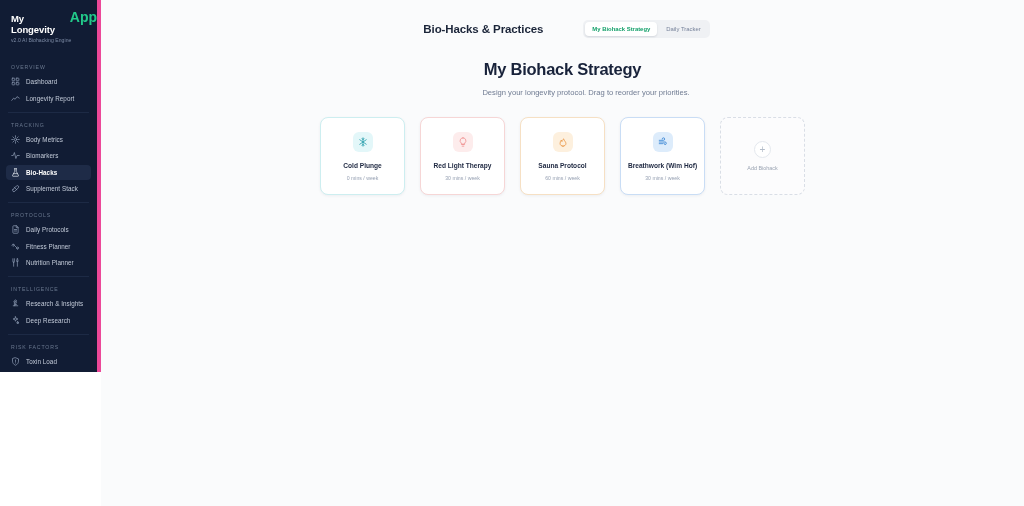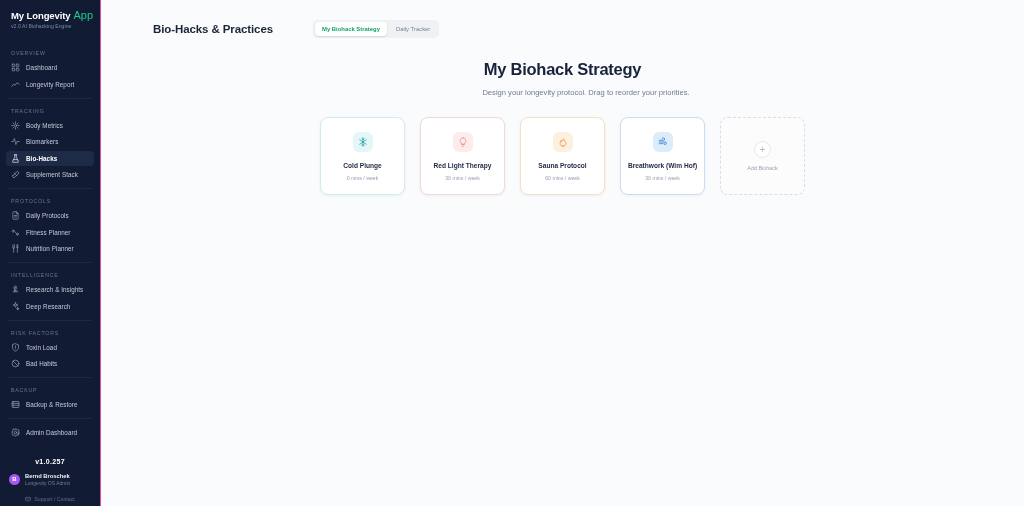--- a/index.html
+++ b/index.html
@@ -6,31 +6,31 @@
   html, body {
     width: 1024px; height: 506px;
     overflow: hidden;
     font-family: "Liberation Sans", sans-serif;
     background: #ffffff;
   }
   .app { display: flex; width: 1024px; height: 506px; }
 
   
   .sidebar {
-    width: 101px; height: 506px; flex: 0 0 101px;
+    width: 101px; height: 372px; flex: 0 0 101px;
     background: #111c34;
-    border-right: 1px solid #ec4899;
+    border-right: 4px solid #ec4899;
     display: flex; flex-direction: column;
     position: relative;
     overflow: hidden;
   }
   .brand { padding: 9px 0 4px 11px; }
   .brand-line { display: flex; align-items: baseline; gap: 3px; }
   .brand-name { font-size: 9.5px; font-weight: bold; color: #ffffff; letter-spacing: -0.1px; }
-  .brand-app { font-size: 11px; font-weight: normal; color: #22c98a; }
+  .brand-app { font-size: 14px; font-weight: bold; color: #22c98a; }
   .brand-sub { font-size: 5.1px; color: #7d8ba5; margin-top: 2px; letter-spacing: 0.05px; }
 
   .nav { flex: 1 1 auto; padding-top: 8px; }
   .nav-section-label {
     font-size: 5.2px; letter-spacing: 0.85px; color: #6a7governed;
     color: #6a788f; text-transform: uppercase;
     padding: 0 0 4px 11px; margin-top: 9px;
   }
   .nav-group { padding: 0 6px; }
   .nav-item {
@@ -66,21 +66,21 @@
 
   
   .main {
     flex: 1 1 auto; height: 506px;
     background: #fafbfc;
     position: relative;
     overflow: hidden;
   }
   .topbar {
     height: 58px; display: flex; align-items: center;
-    justify-content: flex-start;
+    justify-content: center;
     padding: 0 44px 0 52px;
     gap: 40px;
   }
   .page-title { font-size: 11.5px; font-weight: bold; color: #1b2539; letter-spacing: -0.1px; }
   .seg {
     display: flex; align-items: center; gap: 2px;
     background: #eff1f4; border-radius: 5px; padding: 2px;
   }
   .seg-btn {
     font-size: 5.9px; padding: 4px 7px; border-radius: 4px;

